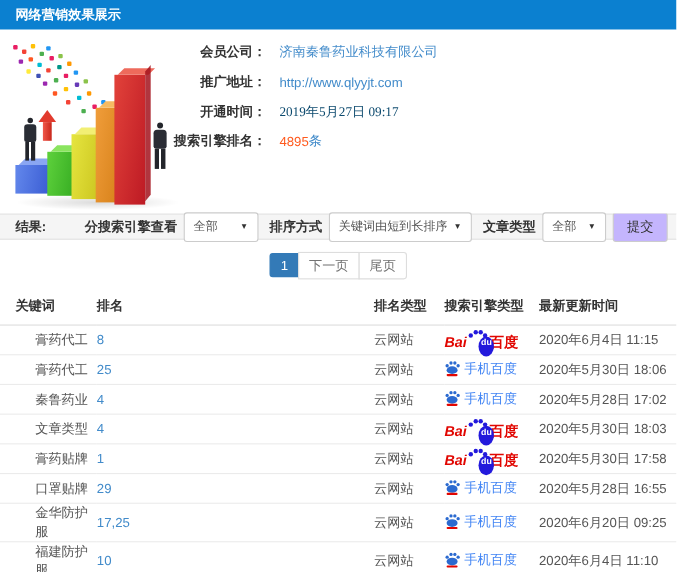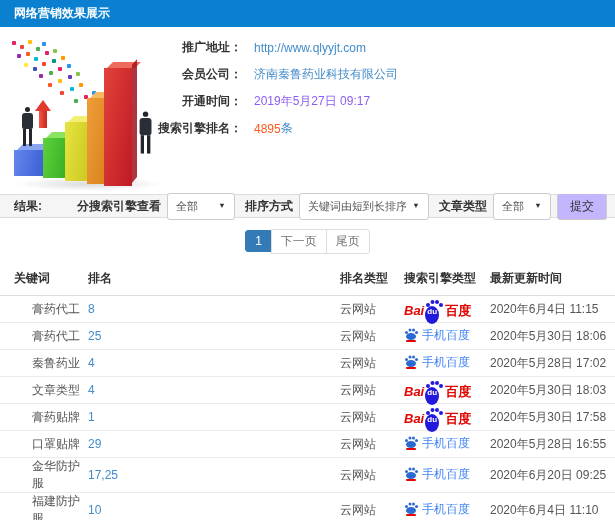--- a/index.html
+++ b/index.html
@@ -53,21 +53,21 @@
     border-bottom:11px solid #e23b2e; }
   .arrow-up .shaft { width:8px; height:17px; margin-left:4px; background:linear-gradient(90deg,#f0584a,#c8271b); }
 
   
   .info { position:absolute; left:150px; top:7px; }
   .info-row { height:27px; display:flex; align-items:center; }
   .info-label { display:inline-block; width:92px; text-align:right; margin-right:12px;
     color:#333; font-weight:bold; }
   .info-value { color:#555; }
   .info-value.v-link { color:#428bca; cursor:pointer; }
-  .info-value.v-plain { color:#8b5cf6; }
+  .info-value.v-plain { color:#0c4a6e;font-family:Liberation Serif, serif; }
   .info-value.v-count { color:#ff5a1e; }
   .v-suffix { color:#428bca; }
 
   
   .results-bar { height:24px; background:#f5f5f5; border-top:1px solid #ddd; border-bottom:1px solid #ddd;
     display:flex; align-items:center; padding:0 8px 0 14px; }
   .results-title { font-weight:bold; color:#333; }
   .filters { margin-left:auto; display:flex; align-items:center; gap:6px; }
   .filter-label { font-weight:bold; color:#333; white-space:nowrap; margin-left:4px; }
   .sel { position:relative; display:inline-block; }
@@ -97,21 +97,21 @@
   td:first-child { padding-left:32px; }
   .c-rank a { color:#428bca; text-decoration:none; cursor:pointer; }
 
   
   .baidu-logo { display:inline-flex; align-items:flex-end; line-height:1; }
   .baidu-logo .b-pre, .baidu-logo .b-suf { color:#e10601; font-weight:bold; font-style:italic; font-size:13px; }
   .baidu-logo .b-suf { font-style:normal; margin-left:1px; }
   .paw { position:relative; display:inline-block; width:18px; height:17px; margin:0 1px; }
   .paw .toes { position:absolute; left:1px; top:3px; width:4px; height:4px; border-radius:50%; background:#2319dc;
     box-shadow:4.5px -3px 0 #2319dc, 9px -3px 0 #2319dc, 13px 0 0 #2319dc; }
-  .paw .du { position:absolute; left:0; top:6px; width:14px; height:18px; background:#2319dc; border-radius:50%;
+  .paw .du { position:absolute; left:10px; top:6px; width:14px; height:18px; background:#2319dc; border-radius:50%;
     color:#fff; font-size:8px; line-height:11px; text-align:center; font-weight:bold; font-style:normal; }
   
   .mobile-logo { display:inline-flex; align-items:center; gap:4px; line-height:1; }
   .paw-sm { position:relative; display:inline-block; width:14px; height:14px; }
   .paw-sm .toes { position:absolute; left:1px; top:3px; width:3px; height:3px; border-radius:50%; background:#2b6ad0;
     box-shadow:3.5px -2.5px 0 #2b6ad0, 7px -2.5px 0 #2b6ad0, 10px 0 0 #2b6ad0; }
   .paw-sm::before { content:""; position:absolute; left:2px; top:5px; width:10px; height:7px;
     border-radius:50%; background:#2b6ad0; }
   .paw-sm::after { content:""; position:absolute; left:2px; bottom:0; width:10px; height:2px;
     border-radius:1px; background:#e10601; }
@@ -143,27 +143,27 @@
         <div class="legs"></div>
     </div>
     <div class="man man-right">
       <div class="head"></div>
         <div class="body"></div>
         <div class="legs"></div>
     </div>
   </div>
   <div class="info" id="info-list">
   <div class="info-row">
+    <span class="info-label">会员公司：</span>
+    <span class="info-value v-link">济南秦鲁药业科技有限公司</span>
+  </div>
+
+  <div class="info-row">
     <span class="info-label">推广地址：</span>
     <span class="info-value v-link">http://www.qlyyjt.com</span>
-  </div>
-
-  <div class="info-row">
-    <span class="info-label">会员公司：</span>
-    <span class="info-value v-link">济南秦鲁药业科技有限公司</span>
   </div>
 
   <div class="info-row">
     <span class="info-label">开通时间：</span>
     <span class="info-value v-plain">2019年5月27日 09:17</span>
   </div>
 
   <div class="info-row">
     <span class="info-label">搜索引擎排名：</span>
     <span class="info-value v-count">4895</span>

